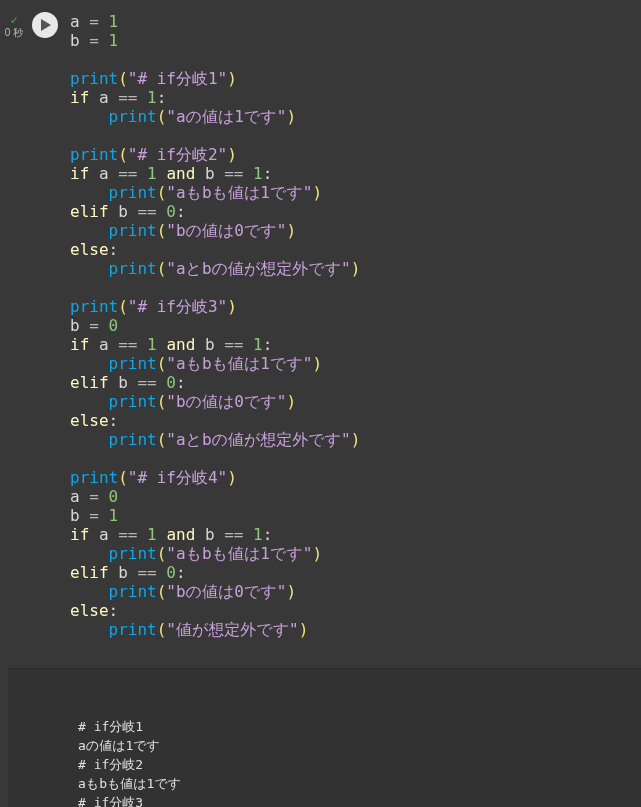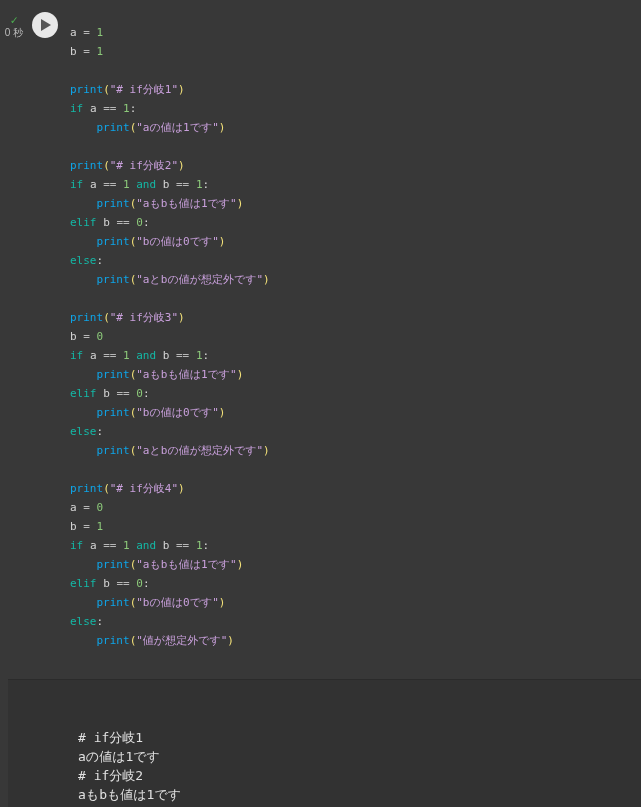--- a/index.html
+++ b/index.html
@@ -61,25 +61,25 @@
   }
   .run-btn svg { display: block; }
 
   .main-col {
     flex: 1 1 auto;
     display: flex;
     flex-direction: column;
     min-width: 0;
   }
   .code-area {
-    padding: 23px 8px 16px 8px;
+    padding: 12px 8px 16px 8px;
     line-height: 19px;
     white-space: pre;
     font-family: "Menlo","Consolas","DejaVu Sans Mono", monospace;
-    font-size: 11px;
+    font-size: 16px;
     color: #d6d6d6;
     flex: 0 0 auto;
     height: 640px;
   }
   .blank { height: 19px; }
 
   .output-area {
     background: #323232;
     border-top: 1px solid #2b2b2b;
     padding: 10px 8px 20px 8px;
@@ -93,21 +93,21 @@
   }
   .out-text { margin-left: 62px; display: block; }
 
   
   .tok-var   { color: #d6d6d6; }
   .tok-op    { color: #b8b8b8; }
   .tok-num   { color: #8cc97a; }
   .tok-call  { color: #0ea5e9; }          
   .tok-paren { color: #f4e27a; }          
   .tok-str   { color: #c9a0dc; }          
-  .tok-kw    { color: #14b8a6; }          
+  .tok-kw    { color: #fef9c3; }          
   .tok-colon { color: #d6d6d6; }
 </style>
 </head>
 <body>
 
 <div class="cell-wrap">
 
   <div class="left-gutter">
     <span class="status">✓</span>
     <span class="time">0 秒</span>

